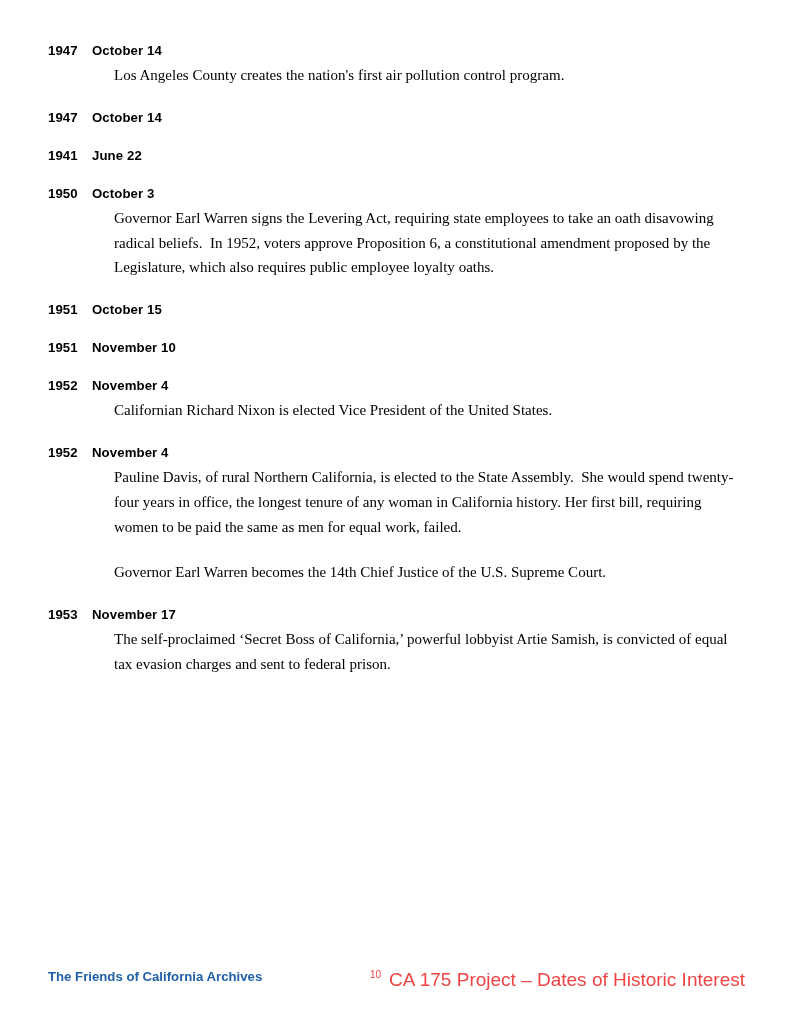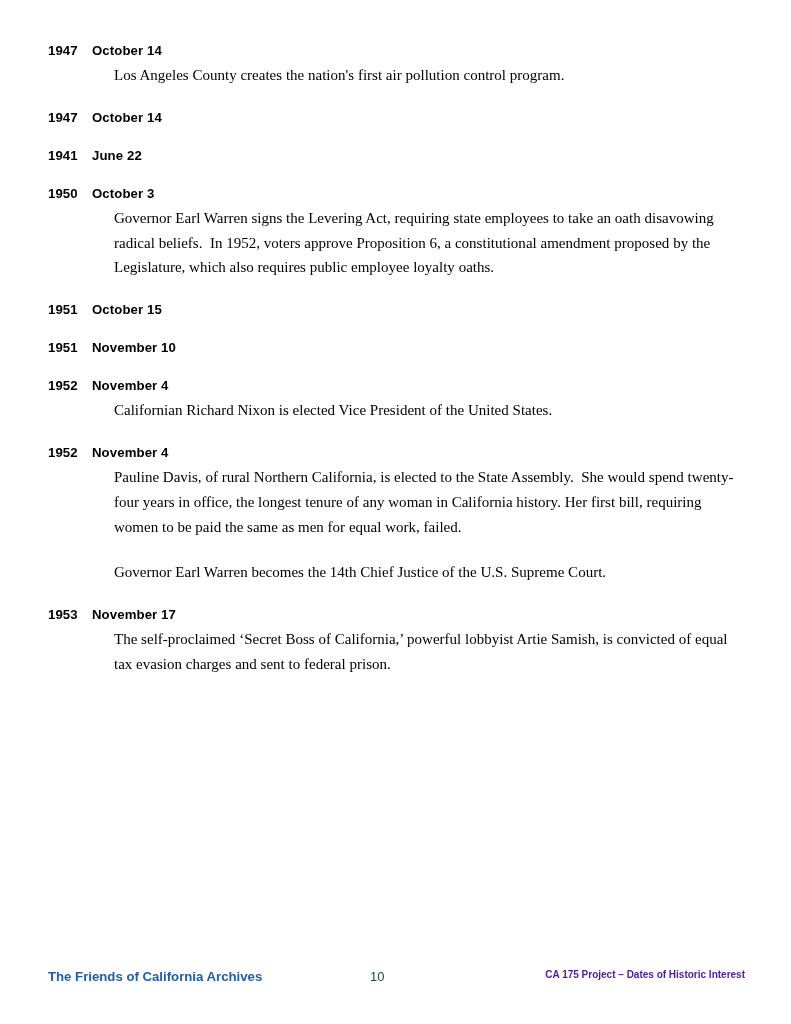--- a/index.html
+++ b/index.html
@@ -76,32 +76,32 @@
     top: 0;
     font-size: 13.2px;
     font-weight: bold;
     color: #2160A8;
     white-space: nowrap;
   }
   .footer-center {
     position: absolute;
     left: 322px;
     top: 0;
-    font-size: 13px;
+    font-size: 10px;
     font-weight: normal;
-    color: #14532d;
+    color: #ef4444;
     white-space: nowrap;
   }
   .footer-right {
     position: absolute;
     right: 0;
     top: 0;
-    font-size: 10px;
-    font-weight: bold;
-    color: #4c1d95;
+    font-size: 19px;
+    font-weight: normal;
+    color: #ef4444;
     white-space: nowrap;
   }
 </style>
 </head>
 <body>
 
 <div id="page">
 
   <div id="entries">
       <div class="entry">

